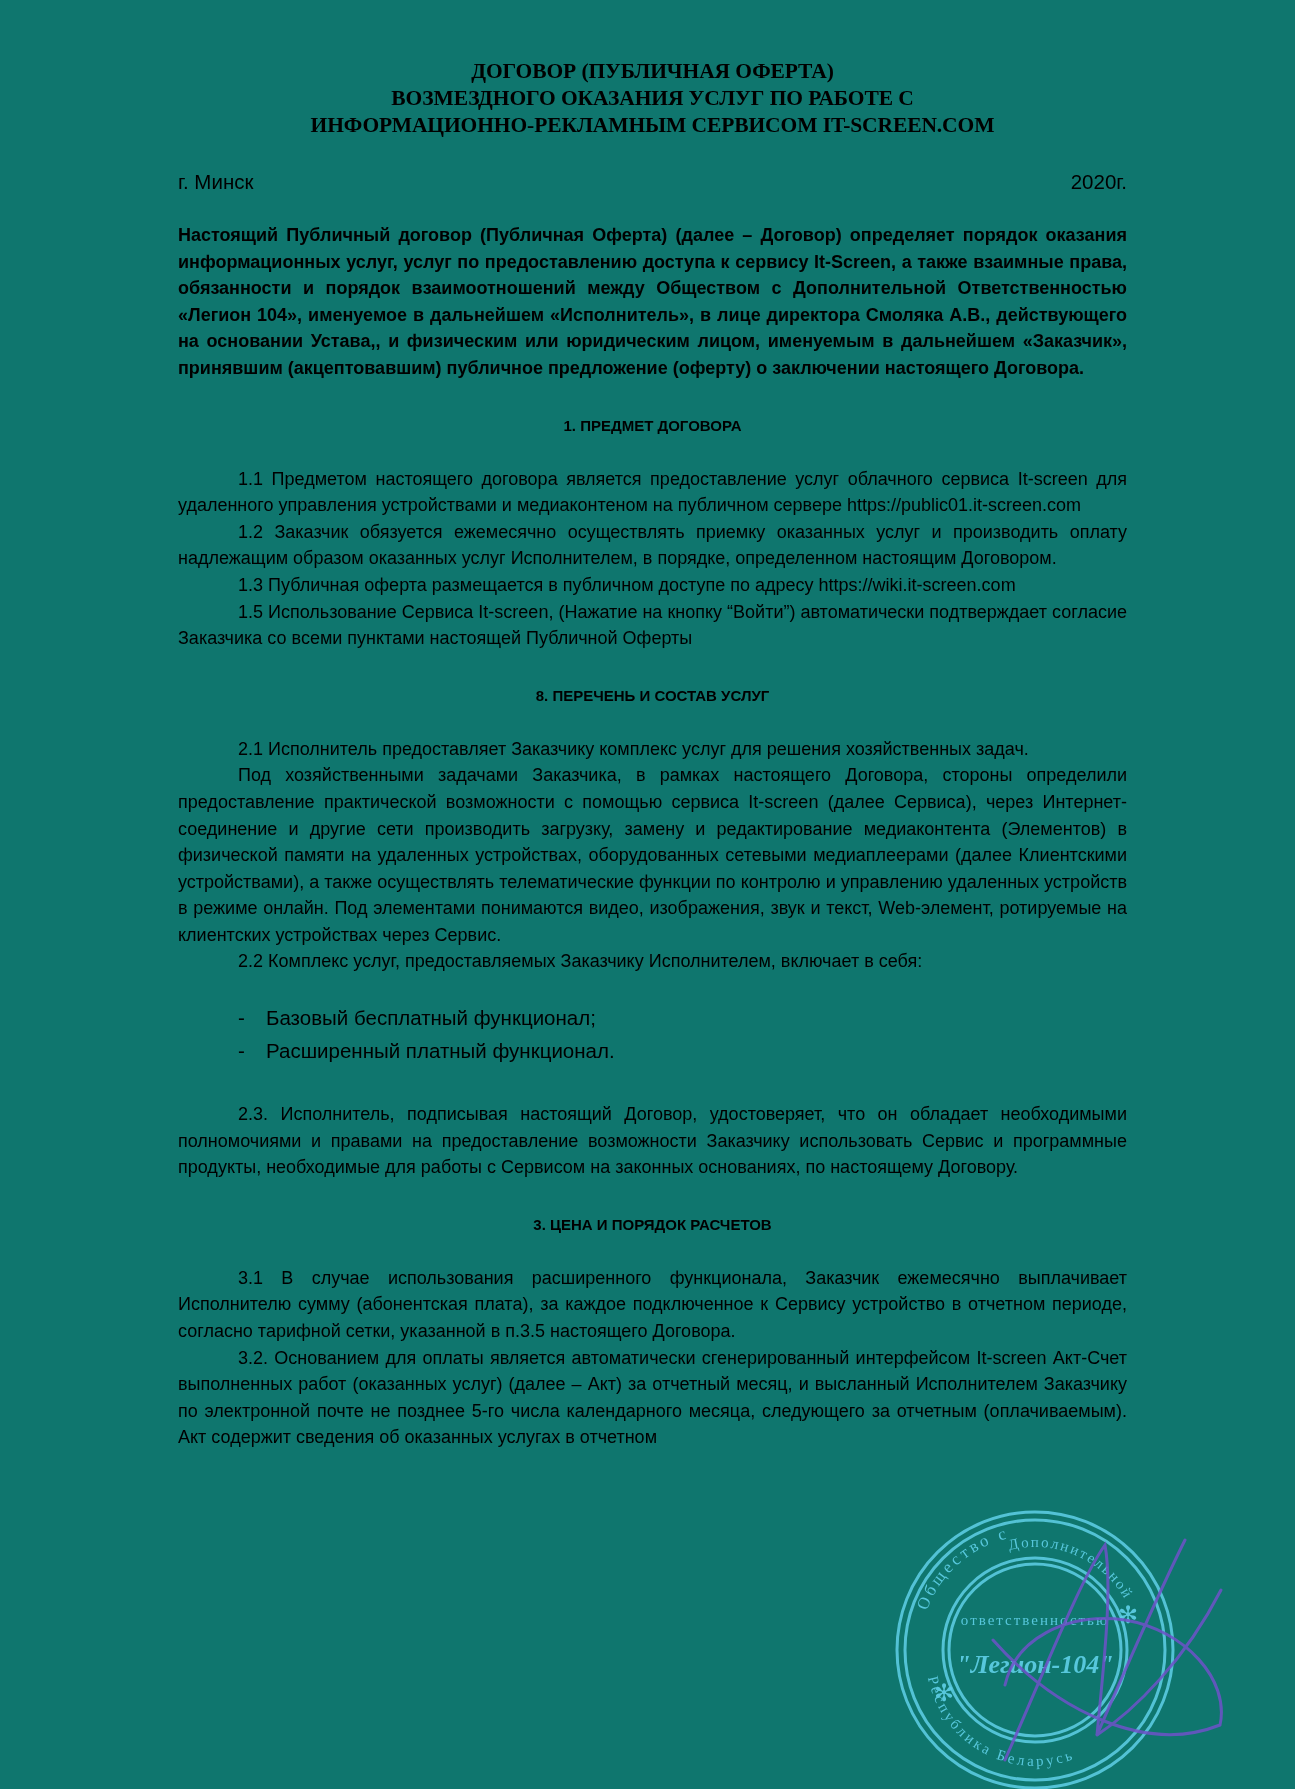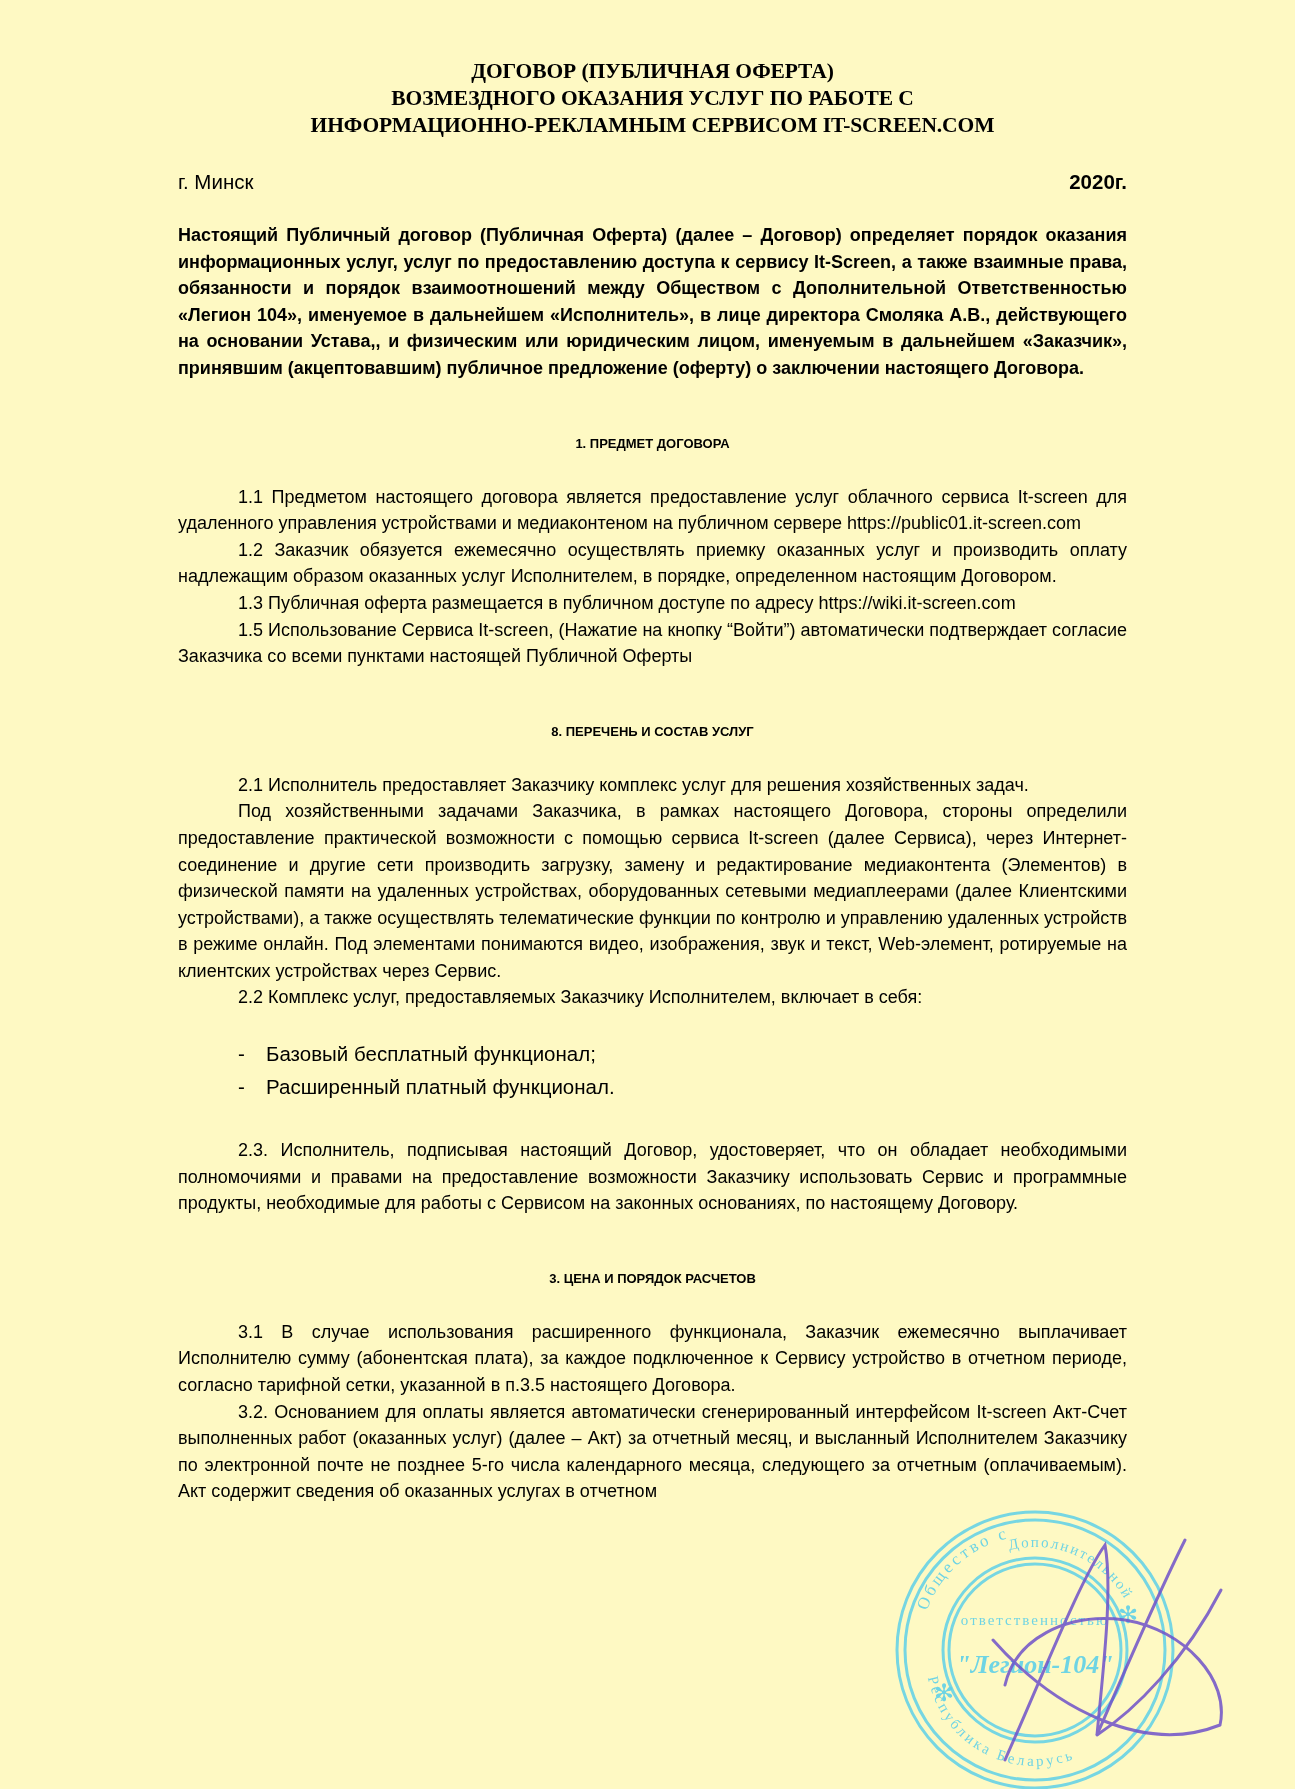--- a/index.html
+++ b/index.html
@@ -5,21 +5,21 @@
 <style>
   html, body {
     margin: 0;
     padding: 0;
     background: #ffffff;
   }
   .page {
     position: relative;
     width: 1295px;
     height: 1789px;
-    background: #fef9c3;
+    background: #0f766e;
     overflow: hidden;
     box-sizing: border-box;
     padding: 58px 168px 0 178px;
     font-family: "Liberation Sans", sans-serif;
     color: #000000;
   }
   .doc-title {
     text-align: center;
     font-family: "Liberation Serif", serif;
     font-weight: bold;
@@ -32,43 +32,43 @@
   .meta-row {
     display: flex;
     justify-content: space-between;
     align-items: flex-end;
     margin-top: 30px;
     font-size: 20.5px;
     line-height: 26px;
     gap: 44px;
   }
   .meta-row .city { text-align: left; }
-  .meta-row .date { text-align: right; font-weight: bold; }
+  .meta-row .date { text-align: right; }
 
   p.body {
     font-size: 18px;
     line-height: 26.6px;
     text-align: justify;
     margin: 0;
     hyphens: none;
   }
   p.intro {
     font-weight: bold;
     margin-top: 27px;
     text-align: justify;
   }
   p.indent {
     text-indent: 60px;
   }
   h2.section {
     text-align: center;
-    font-size: 13px;
+    font-size: 15px;
     font-weight: bold;
     line-height: 26px;
-    margin: 49px 0 27px 0;
+    margin: 31px 0 27px 0;
   }
   p.strong {
     font-weight: bold;
     text-indent: 60px;
     text-align: justify;
   }
   ul.dash-list {
     list-style: none;
     margin: 26px 0 0 0;
     padding: 0;

